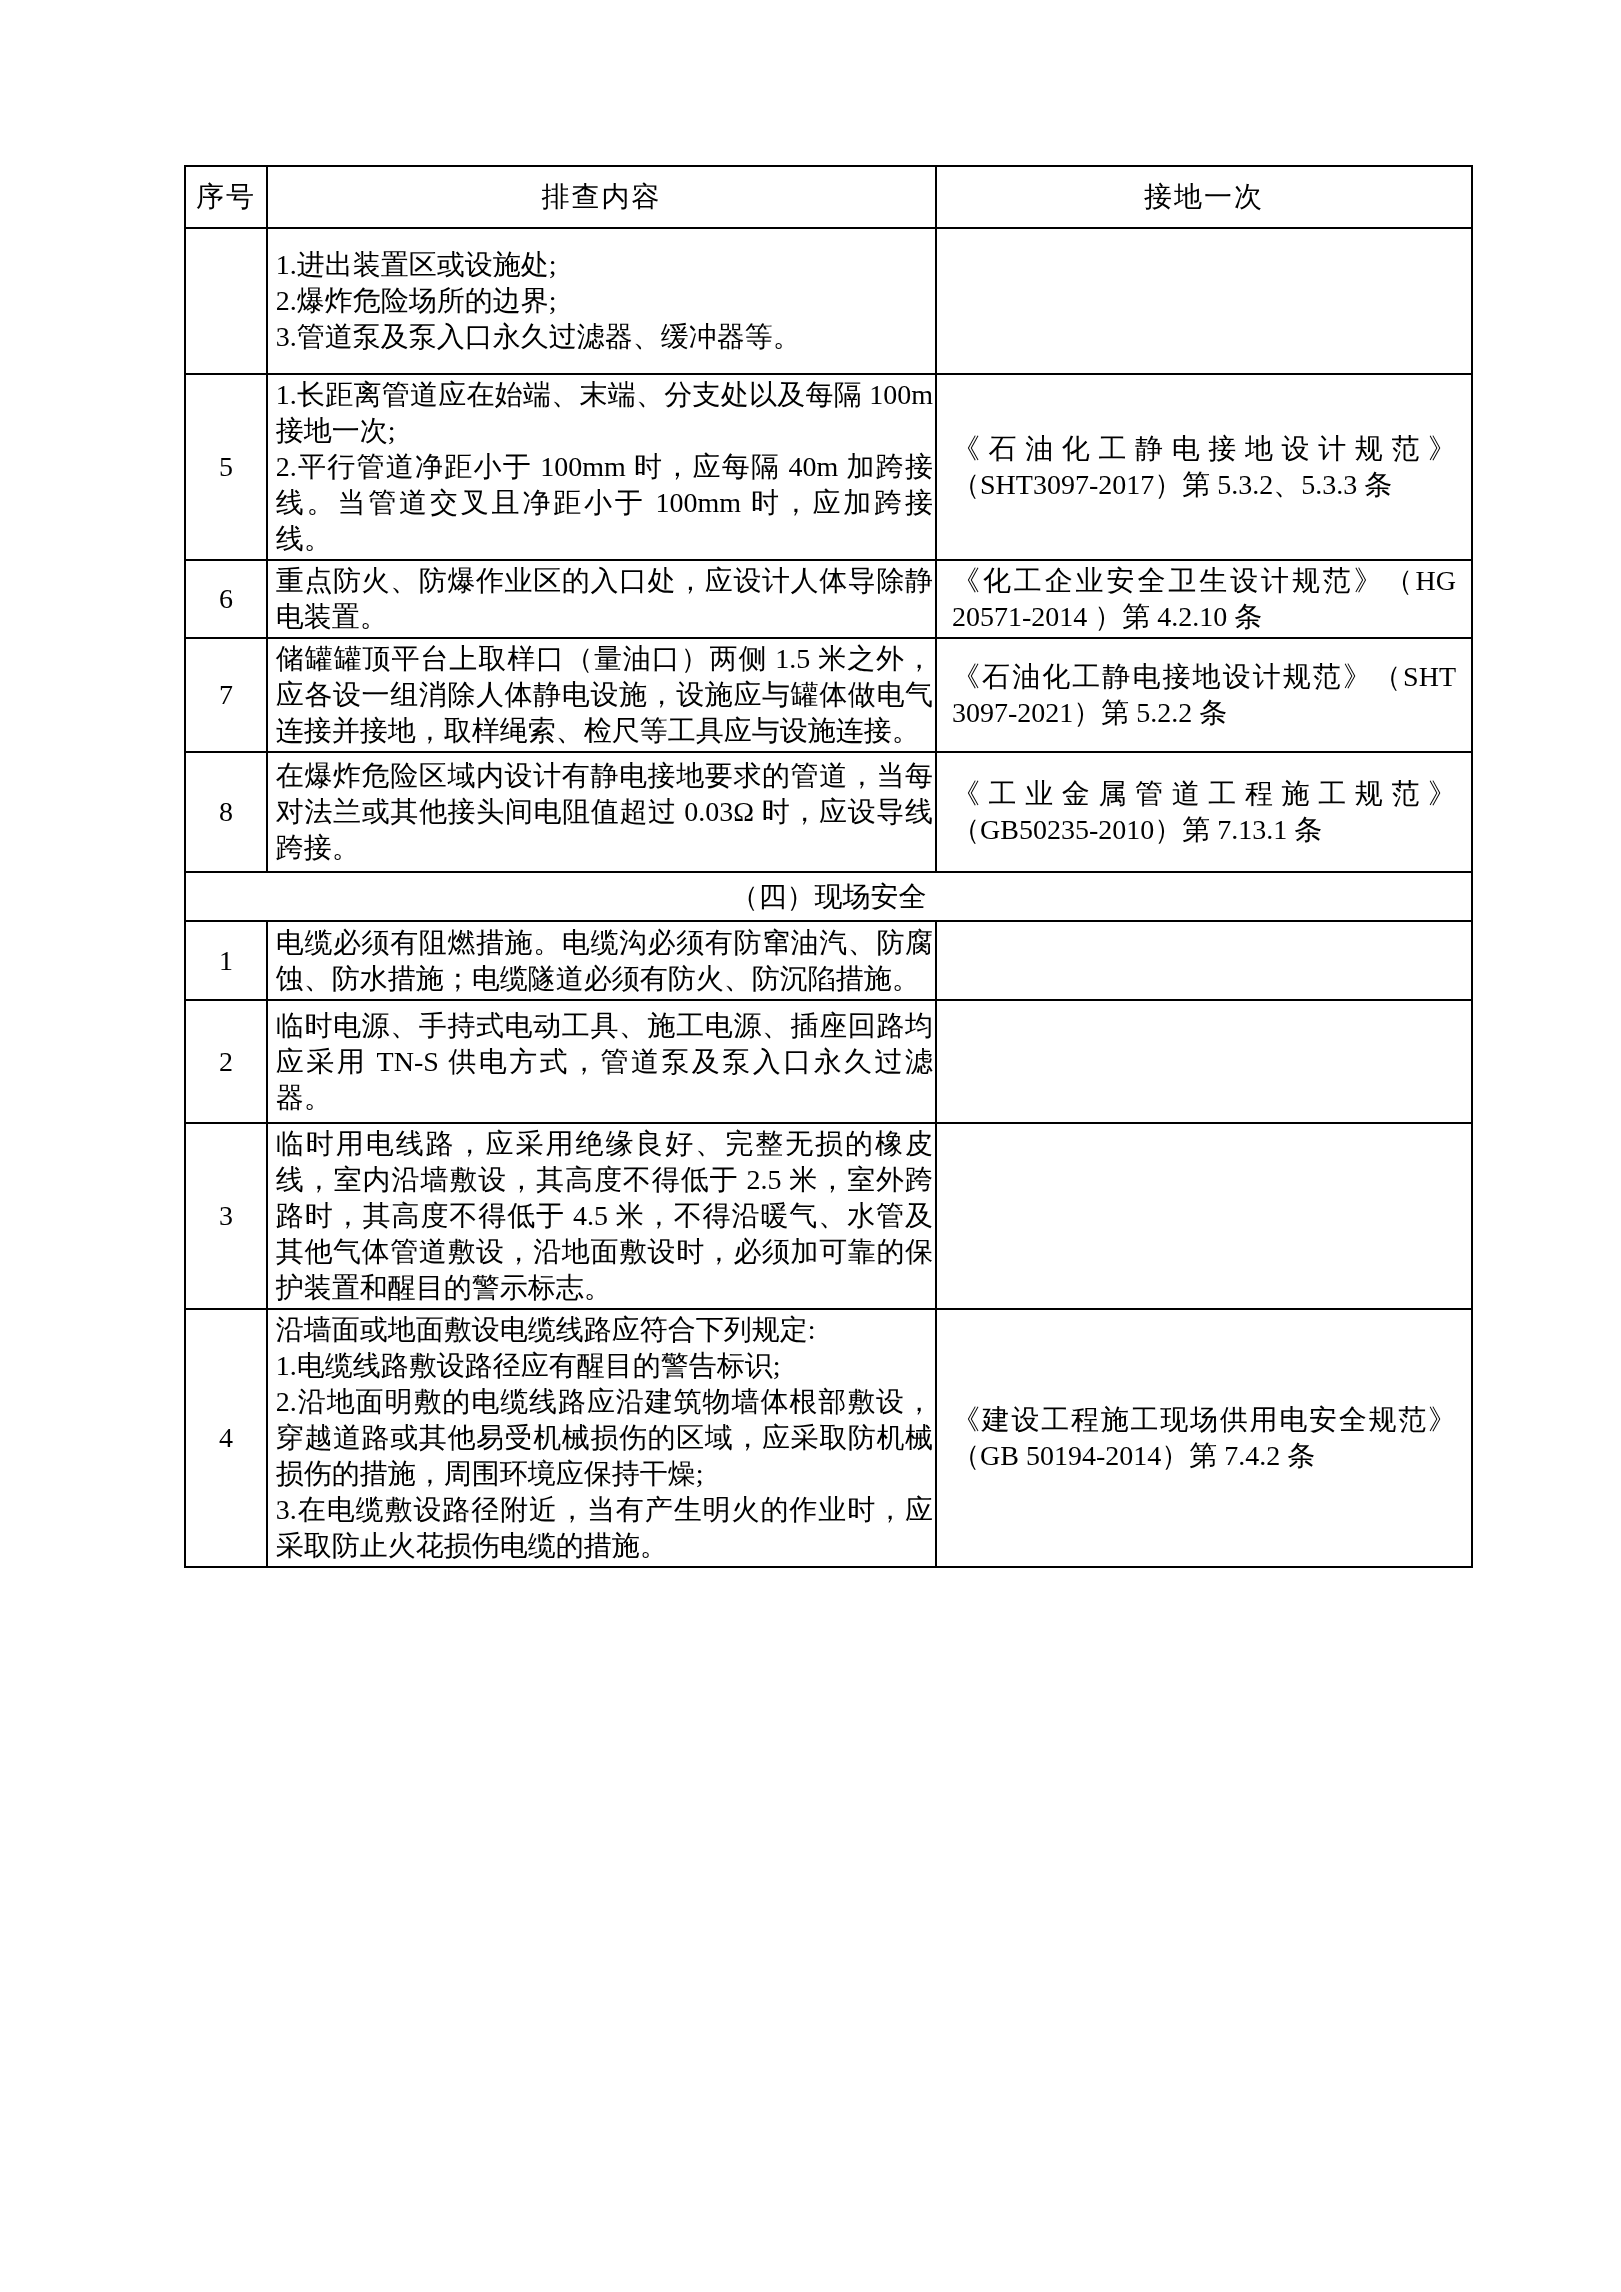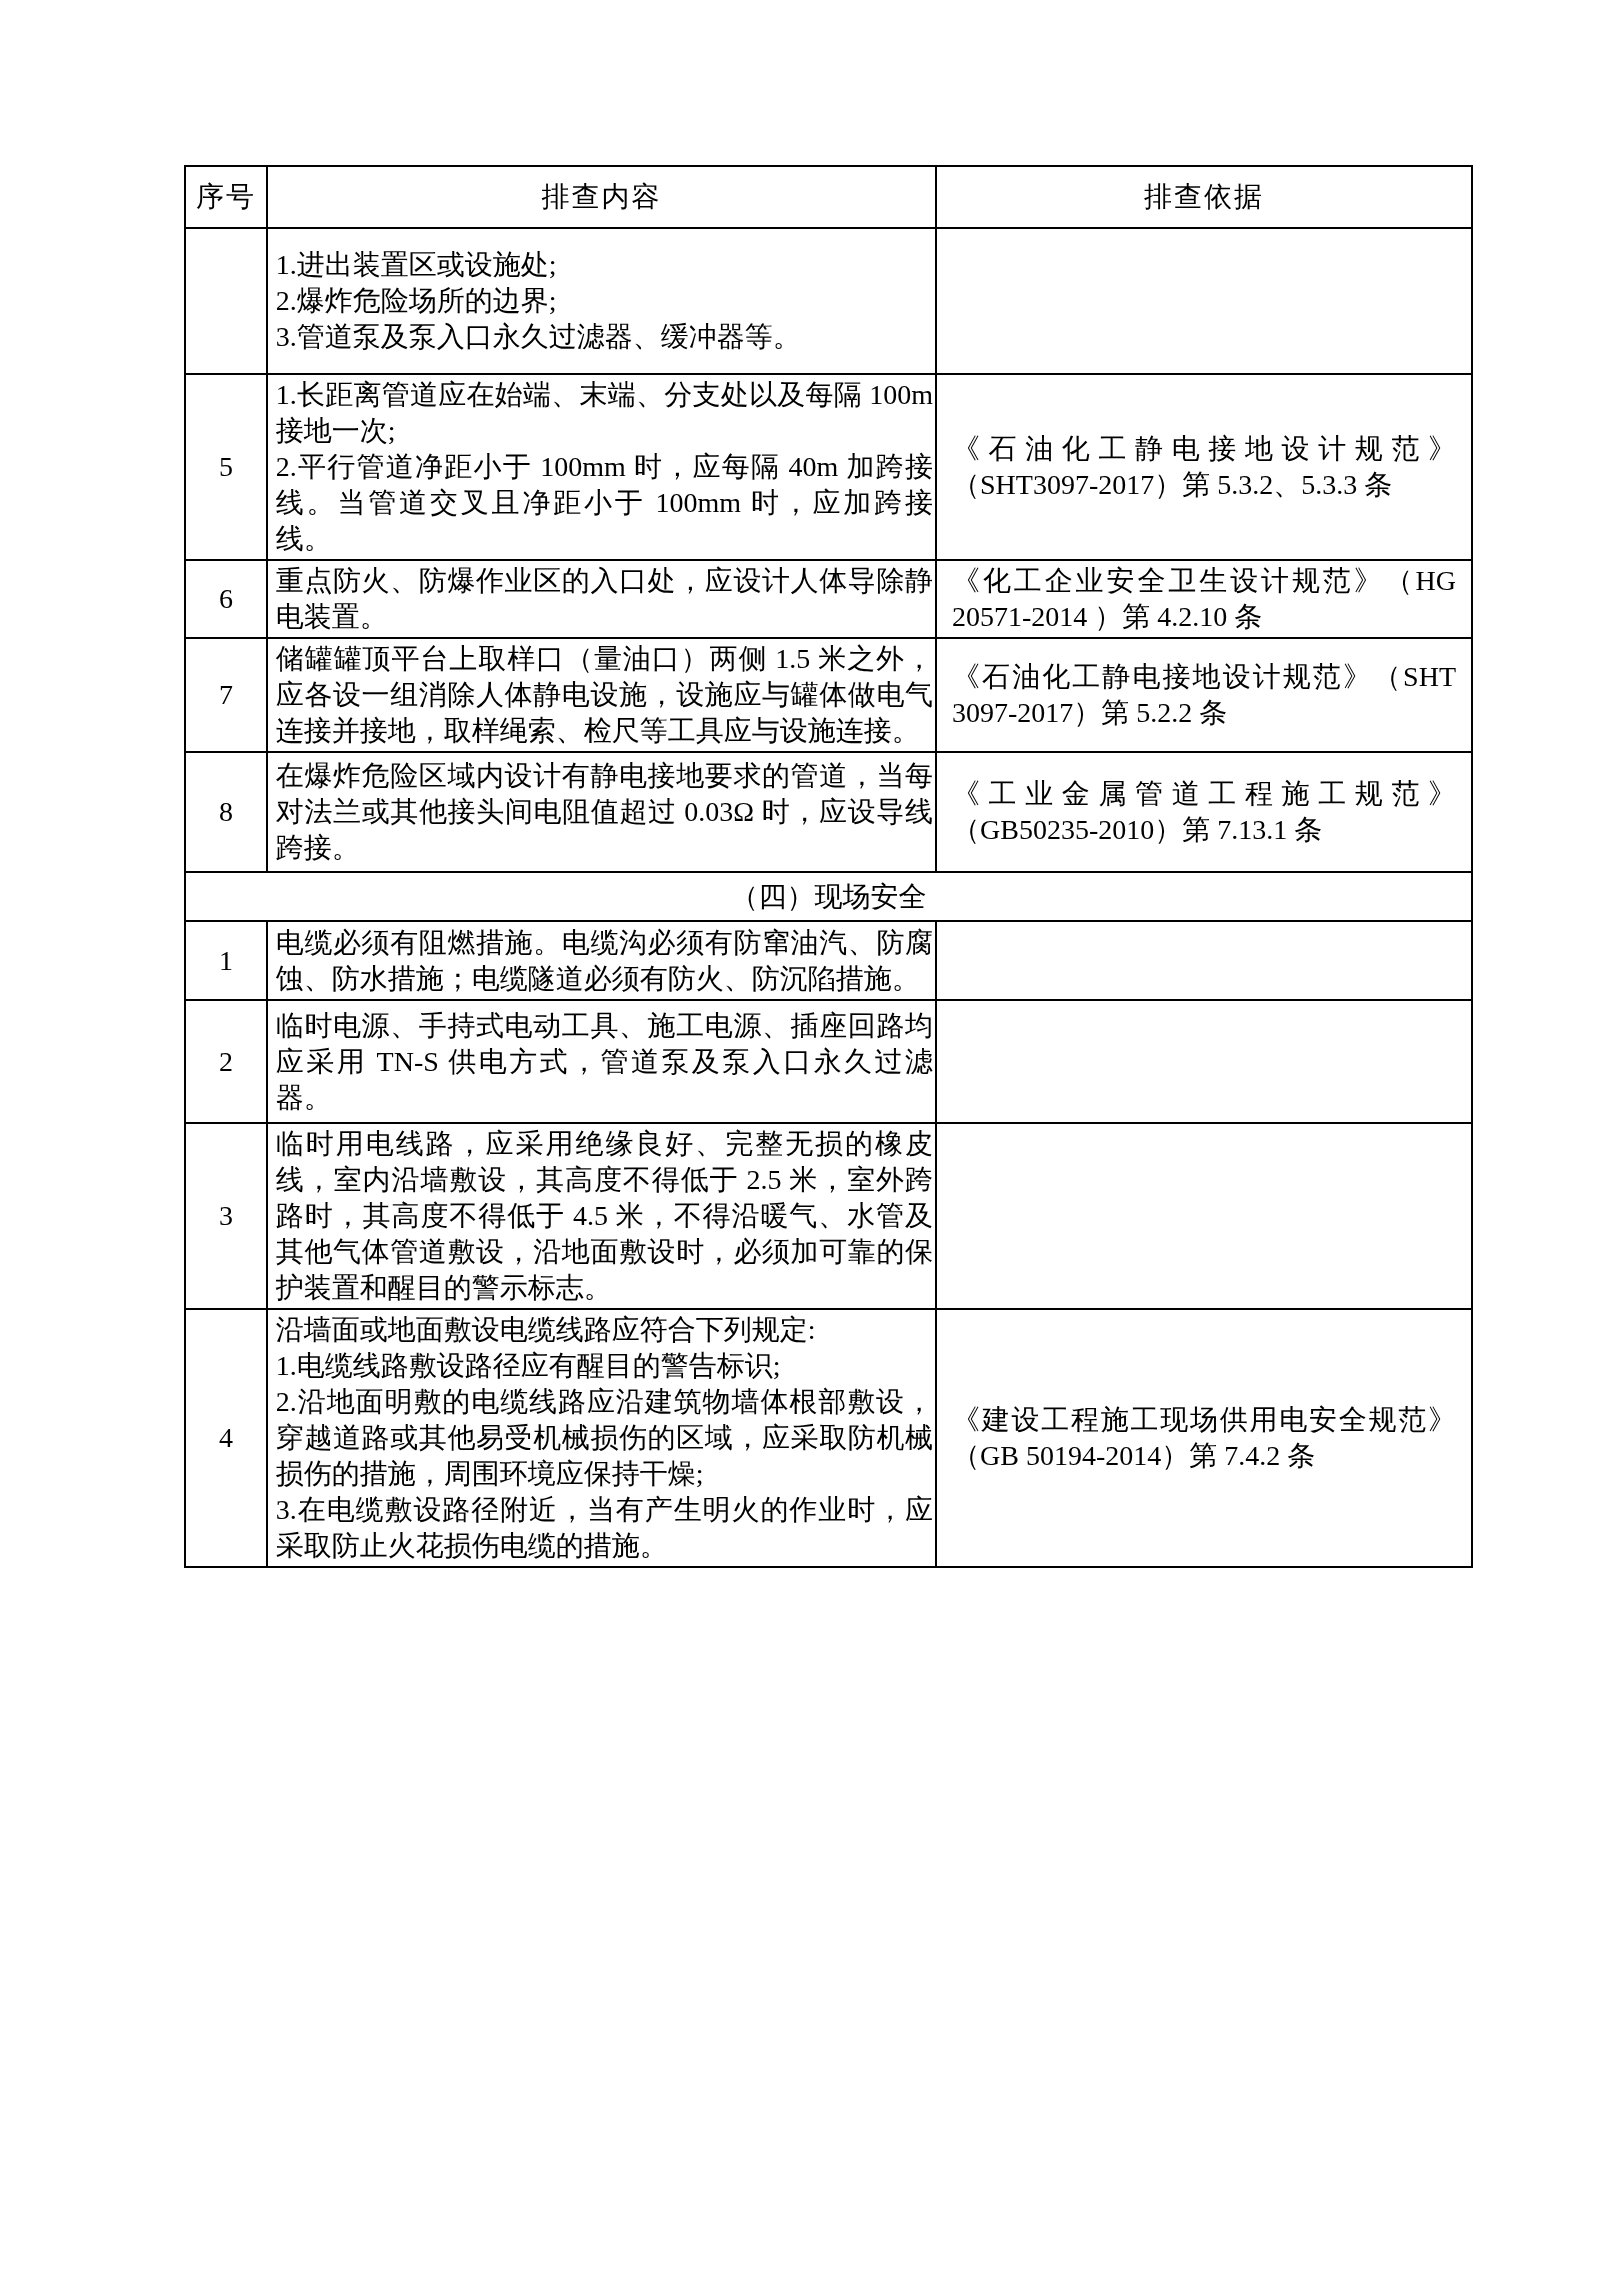--- a/index.html
+++ b/index.html
@@ -61,21 +61,21 @@
     <colgroup>
       <col class="c-idx">
       <col class="c-content">
       <col class="c-basis">
     </colgroup>
 
     <tbody>
         <tr class="rh63">
       <th class="hdr">序号</th>
       <th class="hdr">排查内容</th>
-      <th class="hdr">排查依据</th>
+      <th class="hdr">接地一次</th>
     </tr>
 
     <tr class="rh124">
       <td class="idx"></td>
       <td class="content">1.进出装置区或设施处;
 2.爆炸危险场所的边界;
 3.管道泵及泵入口永久过滤器、缓冲器等。</td>
       <td class="basis"></td>
     </tr>
 
@@ -88,21 +88,21 @@
 
     <tr class="rh76">
       <td class="idx">6</td>
       <td class="content">重点防火、防爆作业区的入口处，应设计人体导除静电装置。</td>
       <td class="basis">《化工企业安全卫生设计规范》（HG 20571-2014 ）第 4.2.10 条</td>
     </tr>
 
     <tr class="rh116">
       <td class="idx">7</td>
       <td class="content">储罐罐顶平台上取样口（量油口）两侧 1.5 米之外，应各设一组消除人体静电设施，设施应与罐体做电气连接并接地，取样绳索、检尺等工具应与设施连接。</td>
-      <td class="basis">《石油化工静电接地设计规范》（SHT 3097-2017）第 5.2.2 条</td>
+      <td class="basis">《石油化工静电接地设计规范》（SHT 3097-2021）第 5.2.2 条</td>
     </tr>
 
     <tr class="rh122">
       <td class="idx">8</td>
       <td class="content">在爆炸危险区域内设计有静电接地要求的管道，当每对法兰或其他接头间电阻值超过 0.03Ω 时，应设导线跨接。</td>
       <td class="basis">《工业金属管道工程施工规范》（GB50235-2010）第 7.13.1 条</td>
     </tr>
 
     <tr class="rh50">
       <td class="section" colspan="3">（四）现场安全</td>

